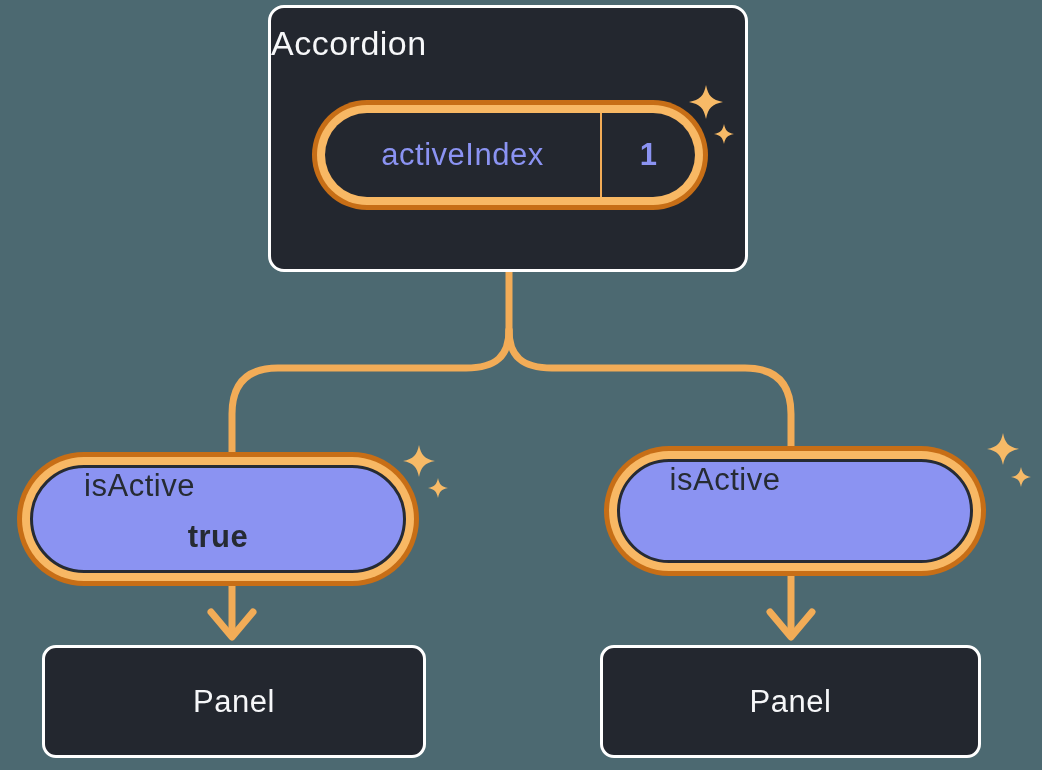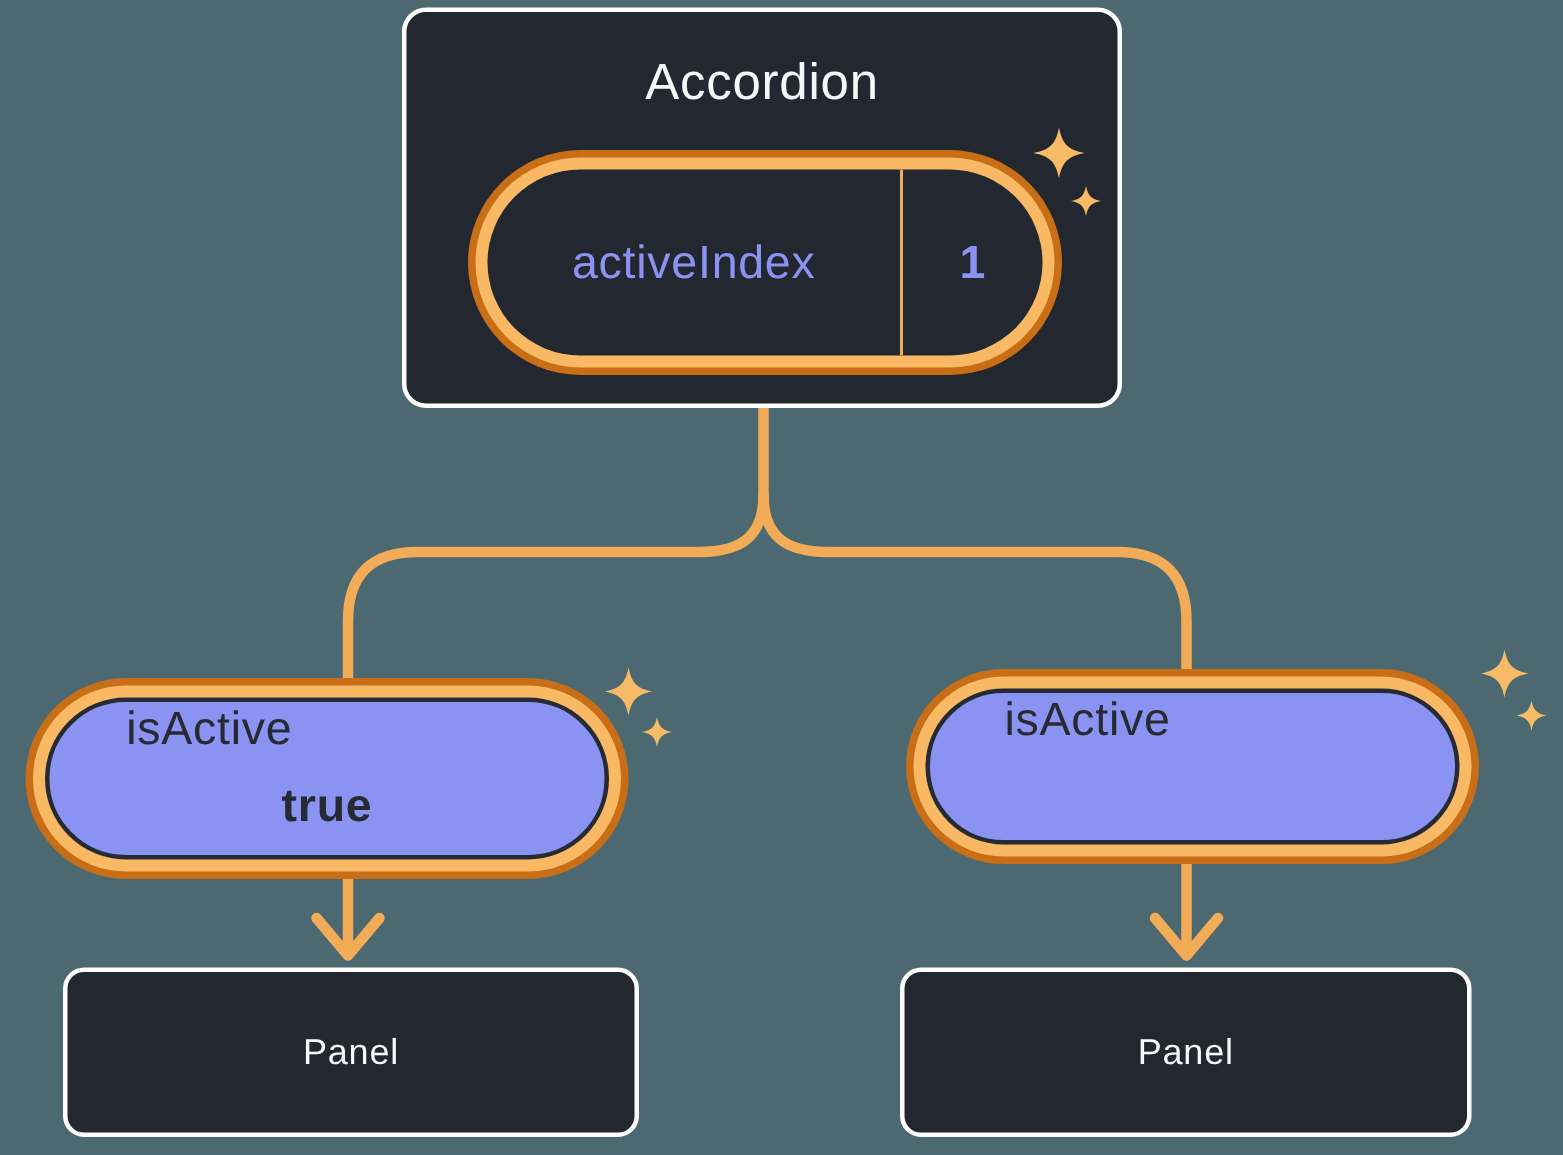--- a/index.html
+++ b/index.html
@@ -45,46 +45,46 @@
 
   .card {
     position: absolute;
     background: var(--node-bg);
     border: 3px solid var(--node-border);
     border-radius: 16px;
     z-index: 1;
   }
   .card-accordion { left: 268px; top: 5px; width: 480px; height: 267px; }
   .card-title {
-    position: absolute; left: 0; right: 0; top: 28px;
-    text-align: center;
+    position: absolute; left: 0; right: 0; top: 16px;
+    text-align: left;
     color: var(--node-text);
     font-size: 34px; font-weight: 500; letter-spacing: 0.5px;
   }
   .card-panel { border-radius: 14px; z-index: 1; }
   .card-panel-left  { left: 42px;  top: 645px; width: 384px; height: 113px; }
   .card-panel-right { left: 600px; top: 645px; width: 381px; height: 113px; }
   .panel-label {
     position: absolute; inset: 0;
     display: flex; align-items: center; justify-content: center;
     color: var(--node-text);
-    font-size: 24px; font-weight: 500; letter-spacing: 0.5px;
+    font-size: 31px; font-weight: 500; letter-spacing: 0.5px;
   }
 
   .pill {
     position: absolute;
     display: flex;
     align-items: stretch;
     border-radius: 999px;
     overflow: hidden;
     z-index: 2;
     box-shadow: 0 0 0 8px var(--ring-light), 0 0 0 13px var(--ring-dark);
   }
   .pill-state {
-    left: 325px; top: 113px; width: 370px; height: 124px;
+    left: 325px; top: 113px; width: 370px; height: 84px;
     background: var(--node-bg);
   }
   .pill-prop {
     background: var(--purple-fill);
     border: 3px solid var(--dark-text);
     flex-direction: column;
   }
   .pill-prop-left  { left: 30px;  top: 465px; width: 376px; height: 108px; }
   .pill-prop-right { left: 617px; top: 459px; width: 356px; height: 104px; }
 

